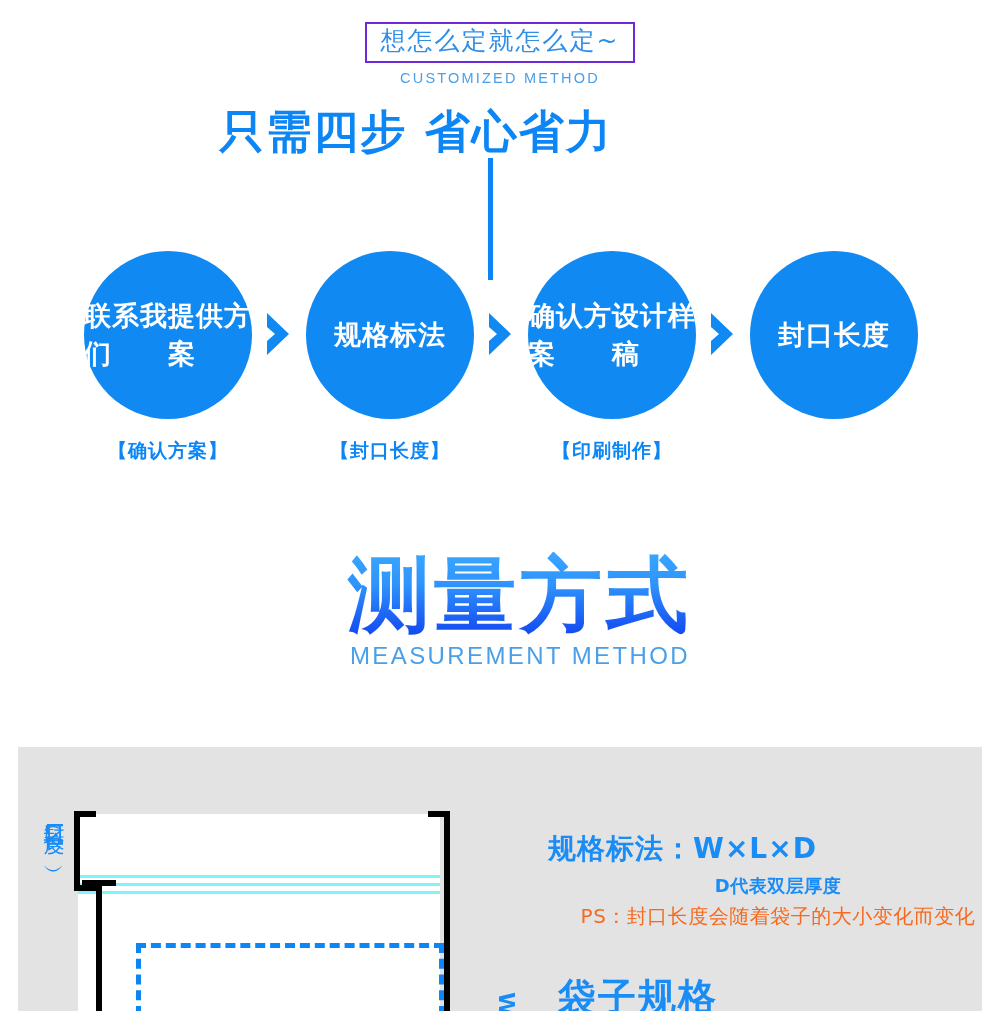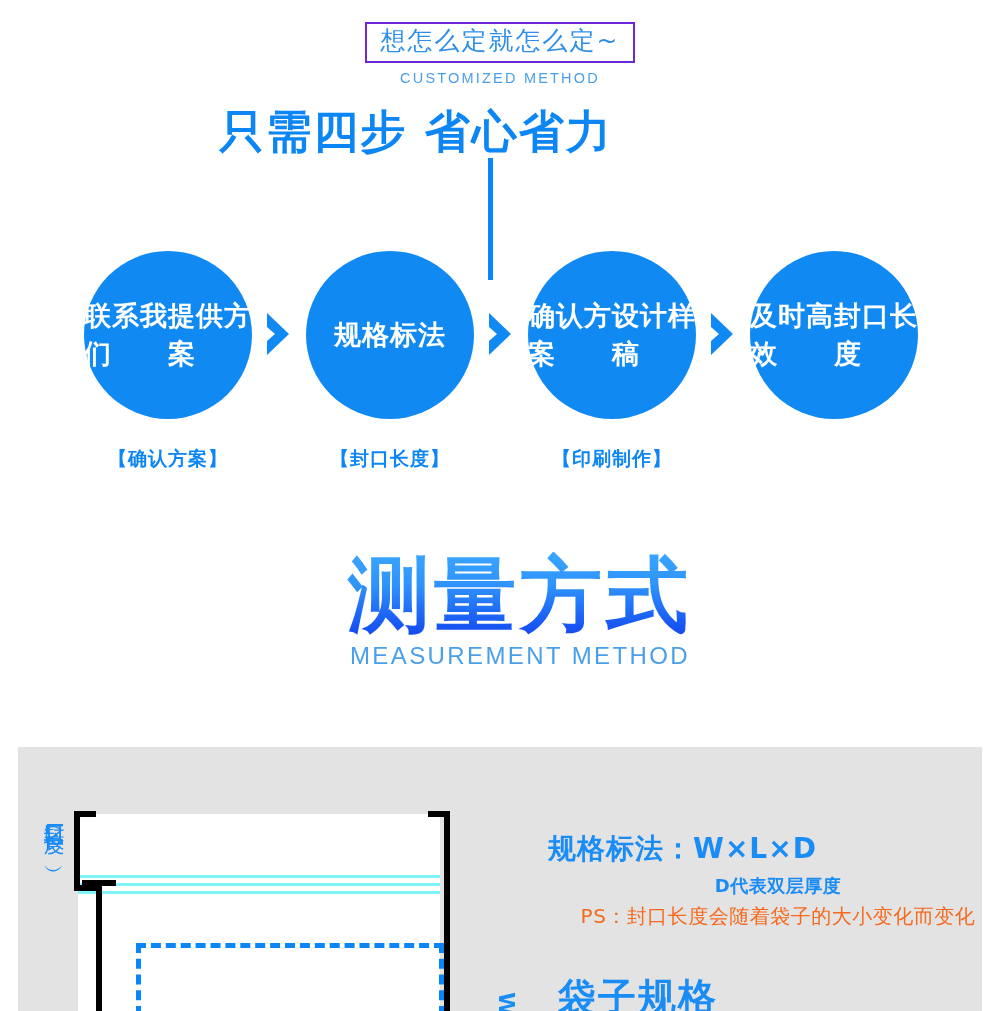--- a/index.html
+++ b/index.html
@@ -50,21 +50,21 @@
     background:#1089f2;
     display:flex;flex-direction:row;align-items:center;justify-content:center;
     color:#ffffff;font-size:27px;font-weight:bold;letter-spacing:1px;
     font-family:"DejaVu Sans",sans-serif;line-height:1.42;
   }
   .circle span{display:block;}
   .chev{
     position:absolute;top:60px;width:30px;height:46px;
   }
   .chev svg{display:block;}
-  .caps{position:absolute;left:0;top:438px;width:1000px;height:30px;margin-top:8px;}
+  .caps{position:absolute;left:0;top:438px;width:1000px;height:30px;}
   .cap{
     position:absolute;top:0;width:220px;text-align:center;
     color:#0d86f5;font-size:19px;font-weight:bold;letter-spacing:1px;
     font-family:"DejaVu Sans",sans-serif;
   }
 
   
   .meas{position:absolute;left:0;top:552px;width:1000px;text-align:center;padding-left:20px;}
   .meas-cn{
     font-size:82px;font-weight:bold;letter-spacing:4px;
@@ -191,21 +191,20 @@
     </div>
   </div>
   <div class="chev" style="left:707px;">
     <svg width="30" height="46" viewBox="0 0 30 46">
         <path d="M4 2 L26 23 L4 44 L4 30 L12 23 L4 16 Z" fill="#1089f2"></path>
       </svg>
   </div>
 
   <div class="step" style="left:750px;">
     <div class="circle">
-      <span>及时高效</span>
       <span>封口长度</span>
     </div>
   </div>
 </div>
 
 <div class="caps">
   <div class="cap" style="left:58px;">【确认方案】</div>
   <div class="cap" style="left:280px;">【封口长度】</div>
   <div class="cap" style="left:502px;">【印刷制作】</div>
 </div>

